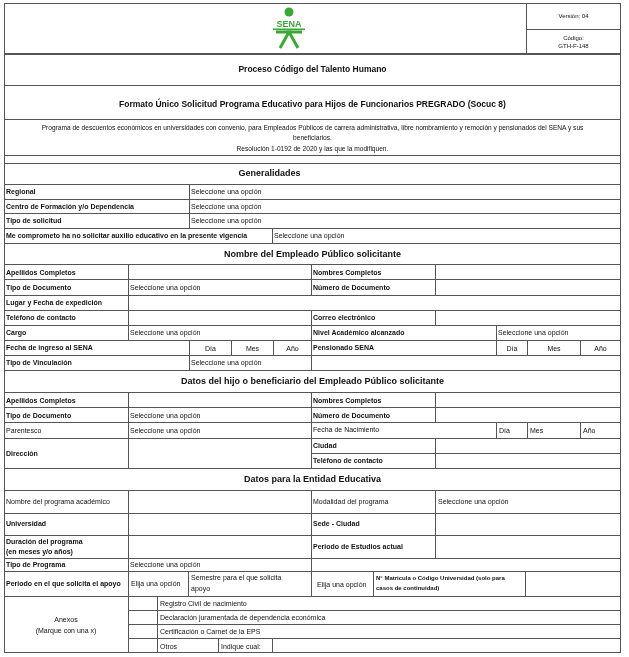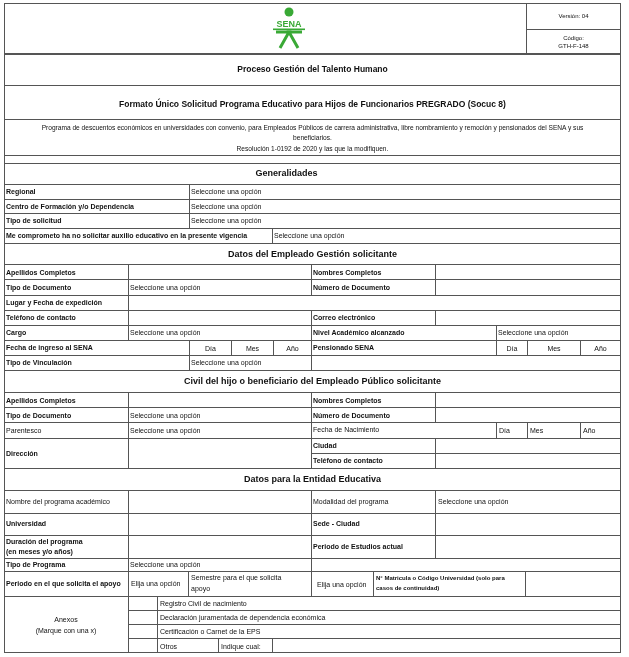--- a/index.html
+++ b/index.html
@@ -32,49 +32,49 @@
   </svg>
 </div>
 
 <div class="vl" style="left:526px;top:3px;height:51px;"></div>
 <div class="hl" style="left:526px;top:29px;width:95px;"></div>
 <div class="t c" style="left:527px;top:12px;width:93px;font-size:6px;">Versión: 04</div>
 <div class="t c" style="left:527px;top:34px;width:93px;font-size:6px;line-height:8px;">Código:</div>
 <div class="t c" style="left:527px;top:42px;width:93px;font-size:6px;line-height:8px;">GTH-F-148</div>
 
 <div class="hl2" style="left:4px;top:53px;width:617px;"></div>
-<div class="sec" style="left:4px;top:64px;width:617px;font-size:8.5px;">Proceso Gestión del Talento Humano</div>
+<div class="sec" style="left:4px;top:64px;width:617px;font-size:8.5px;">Proceso Código del Talento Humano</div>
 <div class="hl" style="left:4px;top:85px;width:617px;"></div>
 <div class="sec" style="left:4px;top:99px;width:617px;font-size:8.5px;">Formato Único Solicitud Programa Educativo para Hijos de Funcionarios PREGRADO (Socuc 8)</div>
 <div class="hl" style="left:4px;top:119px;width:617px;"></div>
 <div class="t c" style="left:4px;top:123px;width:617px;font-size:6.6px;">Programa de descuentos económicos en universidades con convenio, para Empleados Públicos de carrera administrativa, libre nombramiento y remoción y pensionados del SENA y sus</div>
 <div class="t c" style="left:4px;top:133px;width:617px;font-size:6.6px;">beneficiarios.</div>
 <div class="t c" style="left:4px;top:144px;width:617px;font-size:6.6px;">Resolución 1-0192 de 2020 y las que la modifiquen.</div>
 <div class="hl" style="left:4px;top:155px;width:617px;"></div>
 <div class="hl" style="left:4px;top:163px;width:617px;"></div>
 
-<div class="sec" style="left:4px;top:168px;width:531px;margin-left:17px;">Generalidades</div>
+<div class="sec" style="left:4px;top:168px;width:531px;">Generalidades</div>
 <div class="hl" style="left:4px;top:184px;width:617px;"></div>
 <div class="hl" style="left:4px;top:199px;width:617px;"></div>
 <div class="hl" style="left:4px;top:213px;width:617px;"></div>
 <div class="hl" style="left:4px;top:228px;width:617px;"></div>
 <div class="hl" style="left:4px;top:243px;width:617px;"></div>
 <div class="vl" style="left:189px;top:184px;height:44px;"></div>
 <div class="vl" style="left:272px;top:228px;height:15px;"></div>
 
 <div class="t b" style="left:6px;top:187px;">Regional</div>
 <div class="t field" style="left:191px;top:187px;width:428px;">Seleccione una opción</div>
 <div class="t b" style="left:6px;top:202px;">Centro de Formación y/o Dependencia</div>
 <div class="t field" style="left:191px;top:202px;width:428px;">Seleccione una opción</div>
 <div class="t b" style="left:6px;top:216px;">Tipo de solicitud</div>
 <div class="t field" style="left:191px;top:216px;width:428px;">Seleccione una opción</div>
 <div class="t b" style="left:6px;top:231px;">Me comprometo ha no solicitar auxilio educativo en la presente vigencia</div>
 <div class="t field" style="left:274px;top:231px;width:345px;">Seleccione una opción</div>
 
-<div class="sec" style="left:4px;top:249px;width:617px;">Datos del Empleado Gestión solicitante</div>
+<div class="sec" style="left:4px;top:249px;width:617px;">Nombre del Empleado Público solicitante</div>
 <div class="hl" style="left:4px;top:264px;width:617px;"></div>
 <div class="hl" style="left:4px;top:279px;width:617px;"></div>
 <div class="hl" style="left:4px;top:295px;width:617px;"></div>
 <div class="hl" style="left:4px;top:310px;width:617px;"></div>
 <div class="hl" style="left:4px;top:325px;width:617px;"></div>
 <div class="hl" style="left:4px;top:340px;width:617px;"></div>
 <div class="hl" style="left:4px;top:355px;width:617px;"></div>
 <div class="hl" style="left:4px;top:370px;width:617px;"></div>
 
 <div class="vl" style="left:128px;top:264px;height:31px;"></div>
@@ -119,21 +119,21 @@
 <div class="t c field" style="left:232px;top:344px;width:41px;">Mes</div>
 <div class="t c field" style="left:274px;top:344px;width:37px;">Año</div>
 <div class="t b" style="left:313px;top:343px;">Pensionado SENA</div>
 <div class="t c field" style="left:497px;top:344px;width:30px;">Día</div>
 <div class="t c field" style="left:528px;top:344px;width:52px;">Mes</div>
 <div class="t c field" style="left:581px;top:344px;width:39px;">Año</div>
 
 <div class="t b" style="left:6px;top:358px;">Tipo de Vinculación</div>
 <div class="t field" style="left:191px;top:358px;width:119px;">Seleccione una opción</div>
 
-<div class="sec" style="left:4px;top:376px;width:617px;">Civil del hijo o beneficiario del Empleado Público solicitante</div>
+<div class="sec" style="left:4px;top:376px;width:617px;">Datos del hijo o beneficiario del Empleado Público solicitante</div>
 <div class="hl" style="left:4px;top:392px;width:617px;"></div>
 <div class="hl" style="left:4px;top:407px;width:617px;"></div>
 <div class="hl" style="left:4px;top:422px;width:617px;"></div>
 <div class="hl" style="left:4px;top:438px;width:617px;"></div>
 <div class="hl" style="left:311px;top:453px;width:310px;"></div>
 <div class="hl" style="left:4px;top:468px;width:617px;"></div>
 
 <div class="vl" style="left:128px;top:392px;height:76px;"></div>
 <div class="vl" style="left:311px;top:392px;height:76px;"></div>
 <div class="vl" style="left:435px;top:392px;height:30px;"></div>

